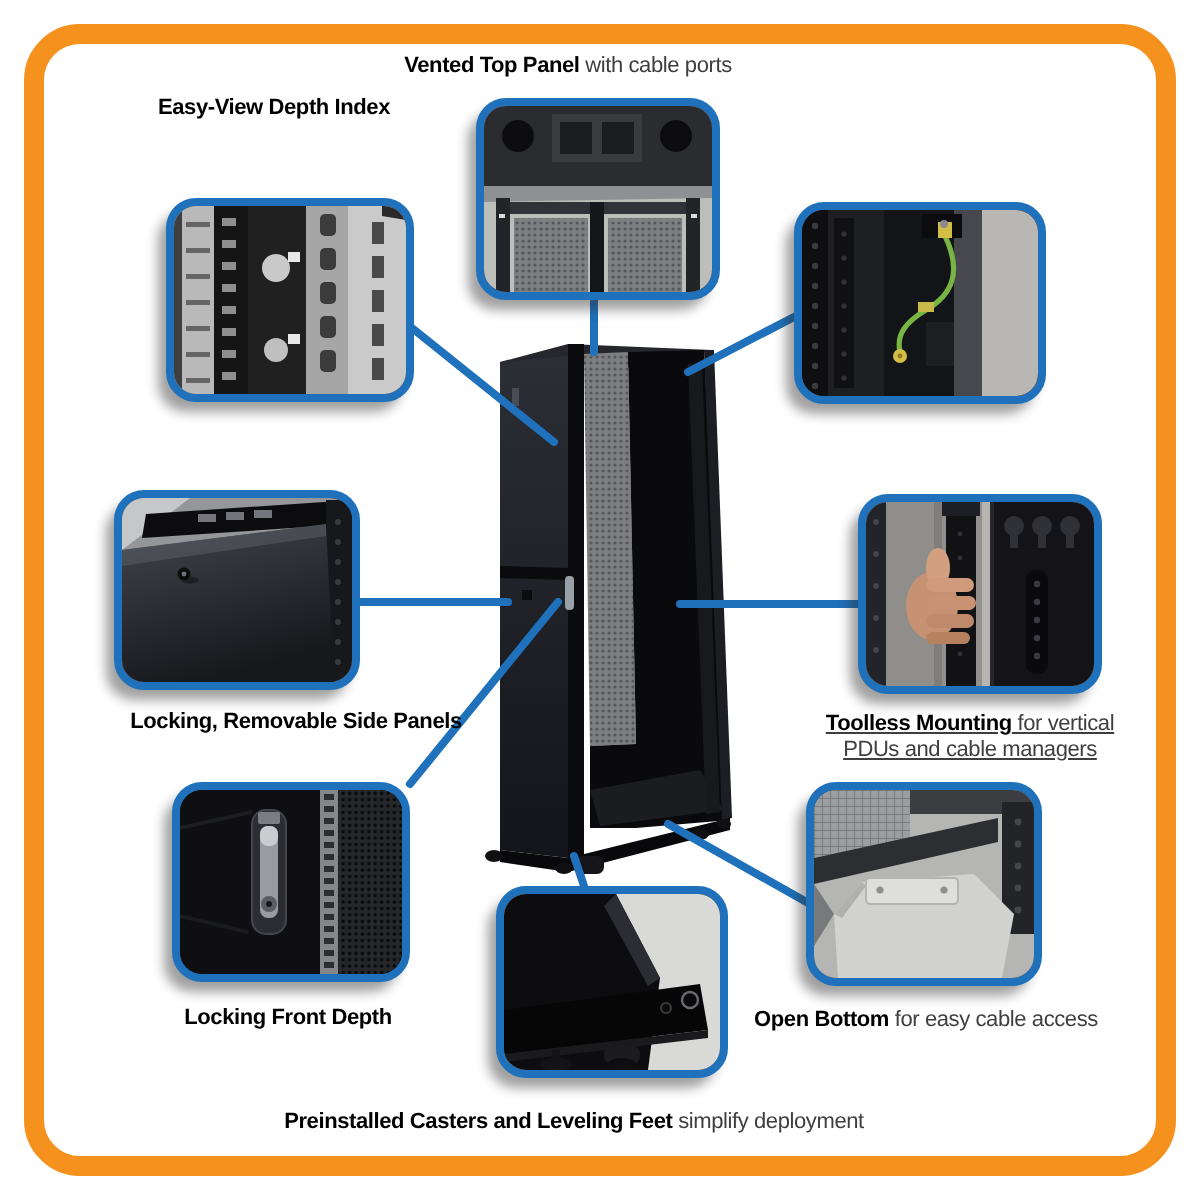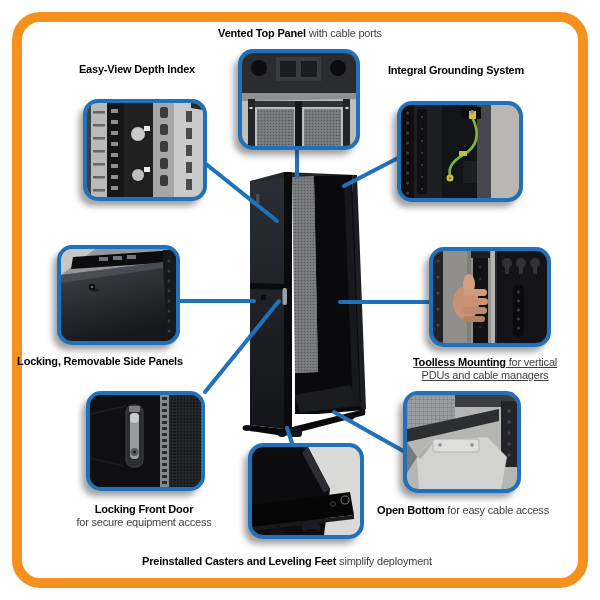--- a/index.html
+++ b/index.html
@@ -330,44 +330,42 @@
       <polygon points="0,80 102,68 102,72 0,84" fill="#1a1a1d"></polygon>
       <rect x="24" y="78" width="4" height="6" fill="#141416"></rect>
       <ellipse cx="26" cy="85" rx="8" ry="3.3" fill="#131316"></ellipse>
       <rect x="50" y="76" width="18" height="9" rx="4" fill="#1c1c20"></rect>
       <ellipse cx="59" cy="85" rx="7" ry="3" fill="#0e0e10"></ellipse>
       <circle cx="93" cy="53" r="4" fill="#0a0a0a" stroke="#6a6b70" stroke-width="1.2"></circle>
       <circle cx="81" cy="57" r="2.5" fill="#0a0a0a" stroke="#3c3d41" stroke-width="1"></circle>
     </svg>
   </div>
 
-  <div class="lbl" style="left:100px;top:27px;width:400px;">
+  <div class="lbl" style="left:84px;top:27px;width:400px;">
     <span class="b">Vented Top Panel</span><span> with cable ports</span>
   </div>
 
-  <div class="lbl" style="left:37px;top:63px;width:200px;">
+  <div class="lbl" style="left:37px;top:48px;width:200px;">
     <span class="b">Easy-View Depth Index</span>
   </div>
 
   <div class="lbl" style="left:356px;top:64px;width:200px;">
-    <span class="b">Integral Grounding System</span>
-  </div>
-
-  <div class="lbl" style="left:0px;top:355px;width:200px;">
+  </div>
+
+  <div class="lbl" style="left:0px;top:355px;width:200px;padding-left:48px;">
     <span class="b">Locking, Removable Side Panels</span>
   </div>
 
   <div class="lbl" style="left:385px;top:356px;width:200px;text-decoration:underline;">
     <span><span class="b">Toolless Mounting</span><span> for vertical</span></span>
     <span class="ln2">PDUs and cable managers</span>
   </div>
 
   <div class="lbl" style="left:44px;top:503px;width:200px;">
-    <span class="b">Locking Front Door</span>
-    <span class="ln2">for secure equipment access</span>
+    <span class="b">Locking Front Depth</span>
   </div>
 
   <div class="lbl" style="left:313px;top:504px;width:300px;">
     <span class="b">Open Bottom</span><span> for easy cable access</span>
   </div>
 
   <div class="lbl" style="left:87px;top:555px;width:400px;">
     <span class="b">Preinstalled Casters and Leveling Feet</span><span> simplify deployment</span>
   </div>
 

